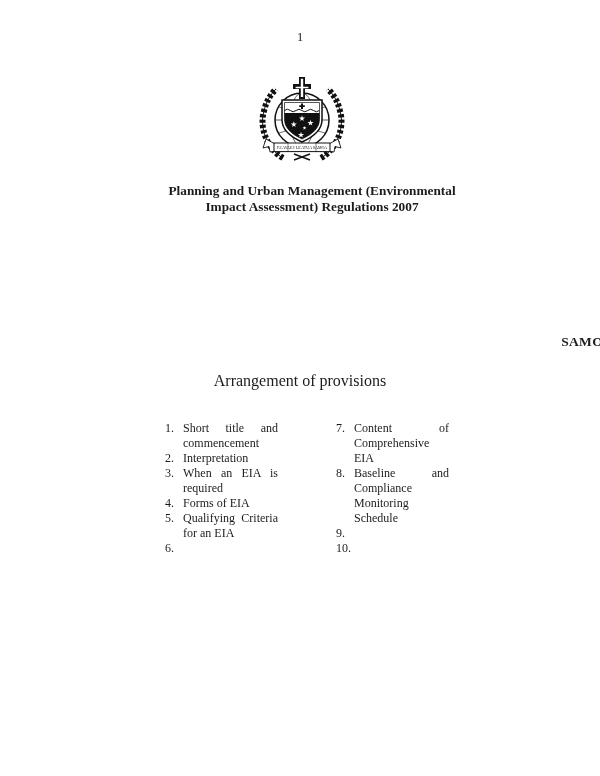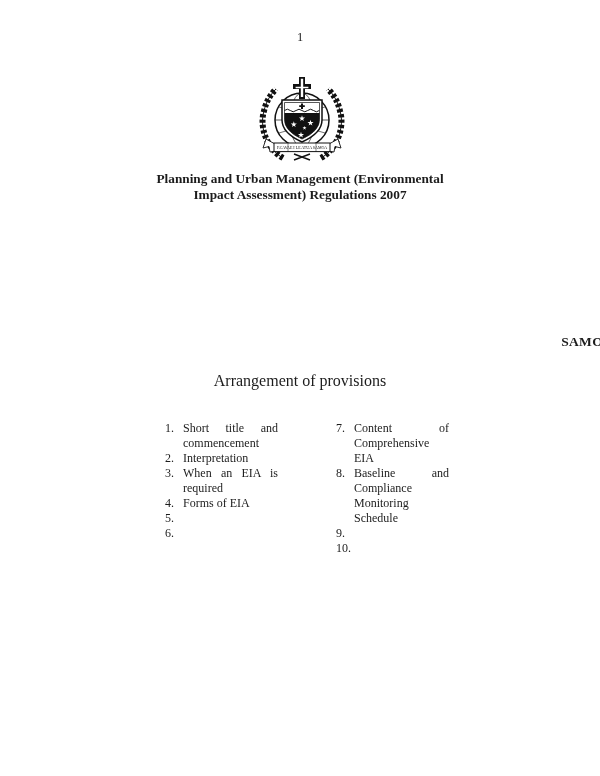--- a/index.html
+++ b/index.html
@@ -20,21 +20,21 @@
     font-size: 12.5px;
   }
   .coat-of-arms {
     position: absolute;
     top: 75px; left: 255px;
     width: 94px; height: 90px;
   }
   .doc-title {
     position: absolute;
     top: 171px; left: 140px; width: 320px;
-    margin: 0;
+    margin: 12px;
     text-align: center;
     font-size: 13.3px;
     font-weight: 700;
     line-height: 16px;
   }
   .country-heading {
     position: absolute;
     top: 334px; left: 0; width: 100%;
     margin: 0;
     text-align: right;
@@ -149,20 +149,21 @@
         <li>
           <span class="num">3.</span>
           <span class="txt">When an EIA is required</span>
         </li>
         <li>
           <span class="num">4.</span>
           <span class="txt">Forms of EIA</span>
         </li>
         <li>
           <span class="num">5.</span>
+          <span class="txt">Qualifying Criteria for an EIA</span>
         </li>
         <li>
           <span class="num">6.</span>
         </li>
       </ol>
     <ol class="provision-col">
         <li>
           <span class="num">7.</span>
           <span class="txt">Content of Comprehensive EIA</span>
         </li>

